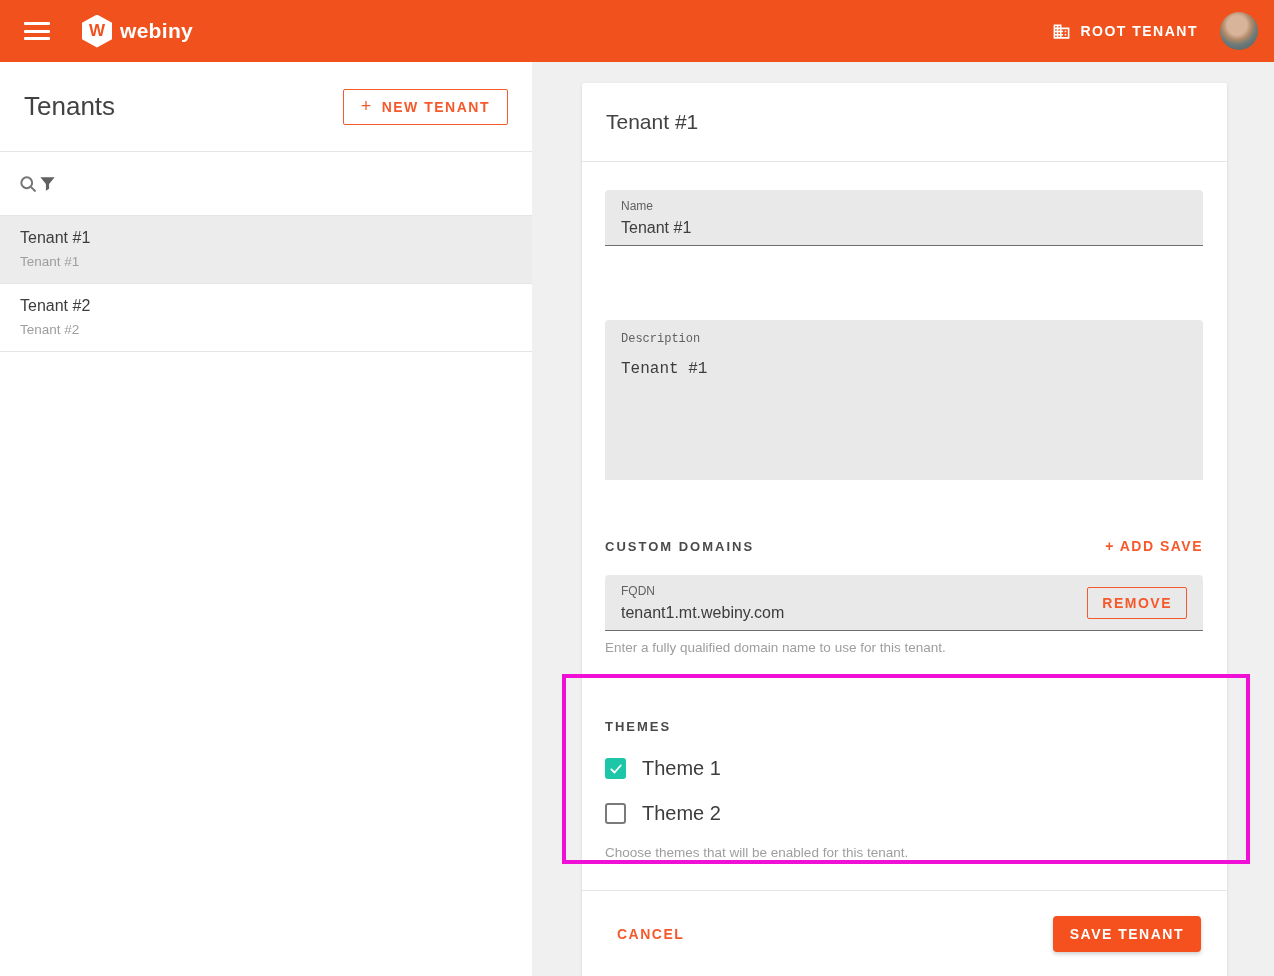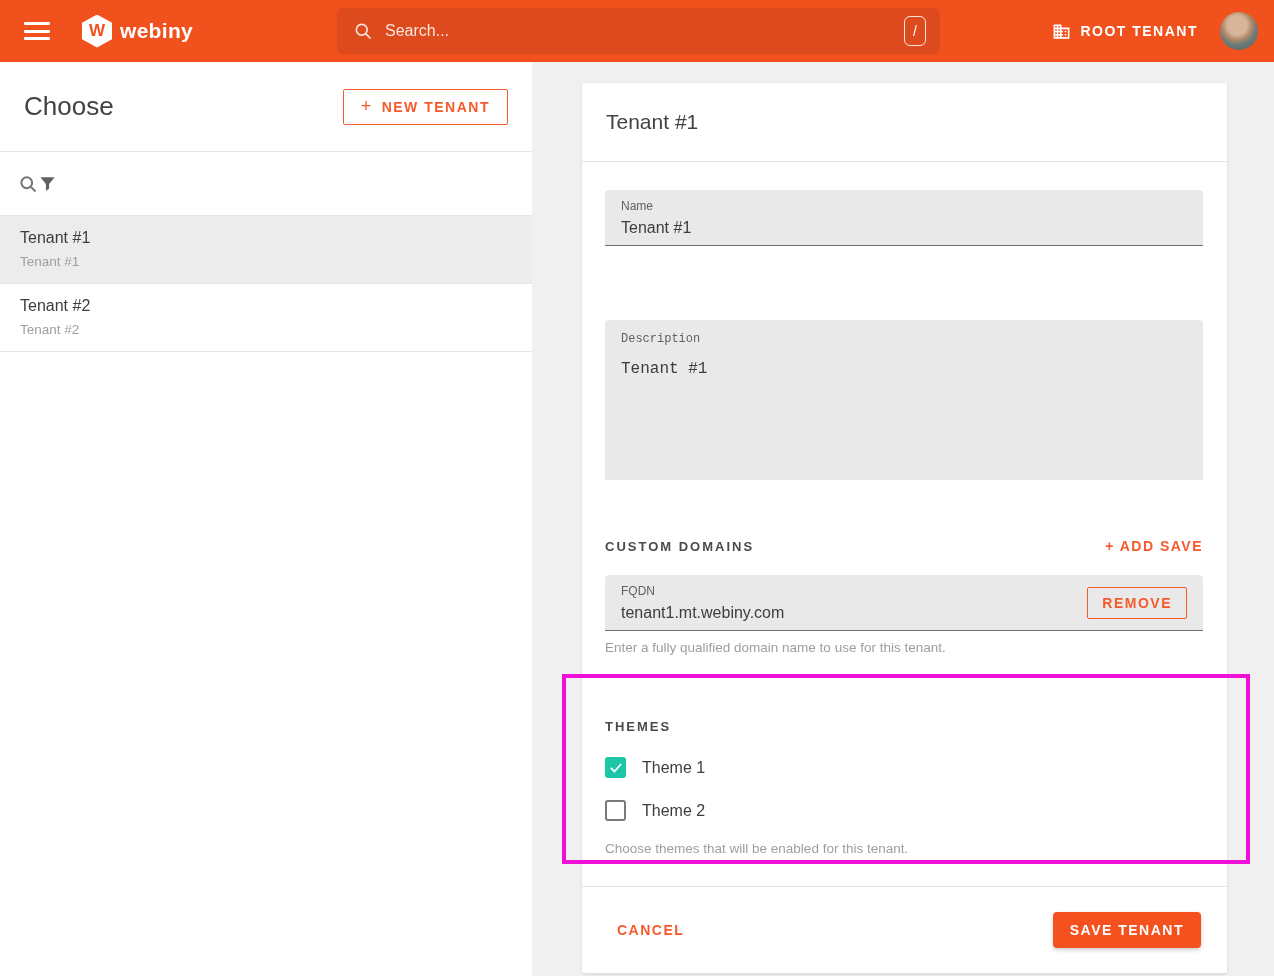--- a/index.html
+++ b/index.html
@@ -63,21 +63,21 @@
   .fqdn-field { margin-top:21px; display:flex; align-items:center; }
   .fqdn-text { flex:1; }
   .remove-btn { border:1px solid #f65a2c; color:#f65a2c; background:transparent; border-radius:2px; height:32px; padding:0 14px; font-size:14px; font-weight:bold; letter-spacing:1.5px; cursor:pointer; margin-right:0; font-family:"Liberation Sans",sans-serif; }
   .helper { font-size:13.5px; color:#9e9e9e; margin-top:9px; }
 
   .themes { margin-top:62px; }
   .check-row { display:flex; align-items:center; margin-top:22px; cursor:pointer; }
   .checkbox { width:21px; height:21px; border-radius:3px; display:flex; align-items:center; justify-content:center; flex:none; }
   .checkbox.checked { background:#1dc6a7; }
   .checkbox.unchecked { background:#fff; border:2px solid #7a7a7a; }
-  .check-label { font-size:16px; color:#3d3d3d; margin-left:16px; }
+  .check-label { font-size:20px; color:#3d3d3d; margin-left:16px; }
   .themes .helper { margin-top:20px; }
 
   .card-footer { border-top:1px solid #e5e5e5; margin-top:30px; height:87px; display:flex; align-items:center; justify-content:space-between; padding:0 26px 0 35px; }
   .cancel-btn { color:#f65a2c; font-size:14px; font-weight:bold; letter-spacing:1.5px; background:none; border:none; cursor:pointer; font-family:"Liberation Sans",sans-serif; }
   .save-btn { background:#f4511e; color:#fff; border:none; border-radius:4px; height:36px; padding:0 17px; font-size:14px; font-weight:bold; letter-spacing:1.5px; cursor:pointer; box-shadow:0 2px 4px rgba(0,0,0,.2); font-family:"Liberation Sans",sans-serif; }
 
   .annotation-box { position:absolute; left:562px; top:674px; width:688px; height:190px; border:4px solid #ef0fd6; pointer-events:none; z-index:10; }
 
   .icon-gray { color:#757575; }
 </style>
@@ -88,45 +88,37 @@
   <div class="hamburger">
       <span></span>
       <span></span>
       <span></span>
     </div>
   <div class="logo">
     <div class="logo-hex">
         <b>W</b>
       </div>
     <span class="logo-text">webiny</span>
-  </div>
-  <div class="searchbar">
-    <svg width="20" height="20" viewBox="0 0 24 24" fill="none" stroke="#fff" stroke-width="2">
-        <circle cx="10.5" cy="10.5" r="6.5"></circle>
-        <line x1="15.5" y1="15.5" x2="21" y2="21"></line>
-      </svg>
-    <input class="search-input" placeholder="Search..." style="">
-    <div class="slash-badge">/</div>
   </div>
   <div class="topbar-right">
     <div class="root-tenant">
       <svg width="19" height="19" viewBox="0 0 24 24" fill="#fff">
           <path d="M12 7V3H2v18h20V7H12zM6 19H4v-2h2v2zm0-4H4v-2h2v2zm0-4H4V9h2v2zm0-4H4V5h2v2zm4 12H8v-2h2v2zm0-4H8v-2h2v2zm0-4H8V9h2v2zm0-4H8V5h2v2zm10 12h-8v-2h2v-2h-2v-2h2v-2h-2V9h8v10zm-2-8h-2v2h2v-2zm0 4h-2v2h2v-2z"></path>
         </svg>
       <span class="rt-label">ROOT TENANT</span>
     </div>
     <div class="avatar"></div>
   </div>
 </header>
 
 <div class="content">
 
   <aside class="sidebar">
     <div class="sb-header">
-      <h1 class="sb-title">Choose</h1>
+      <h1 class="sb-title">Tenants</h1>
       <button class="btn-outline">
         <span class="plus">+</span>
         <span>NEW TENANT</span>
       </button>
     </div>
     <div class="sb-search">
       <svg width="20" height="20" viewBox="0 0 24 24" fill="none" stroke="#757575" stroke-width="2.4">
           <circle cx="10.5" cy="10.5" r="6.5"></circle>
           <line x1="15.5" y1="15.5" x2="21" y2="21"></line>
         </svg>

